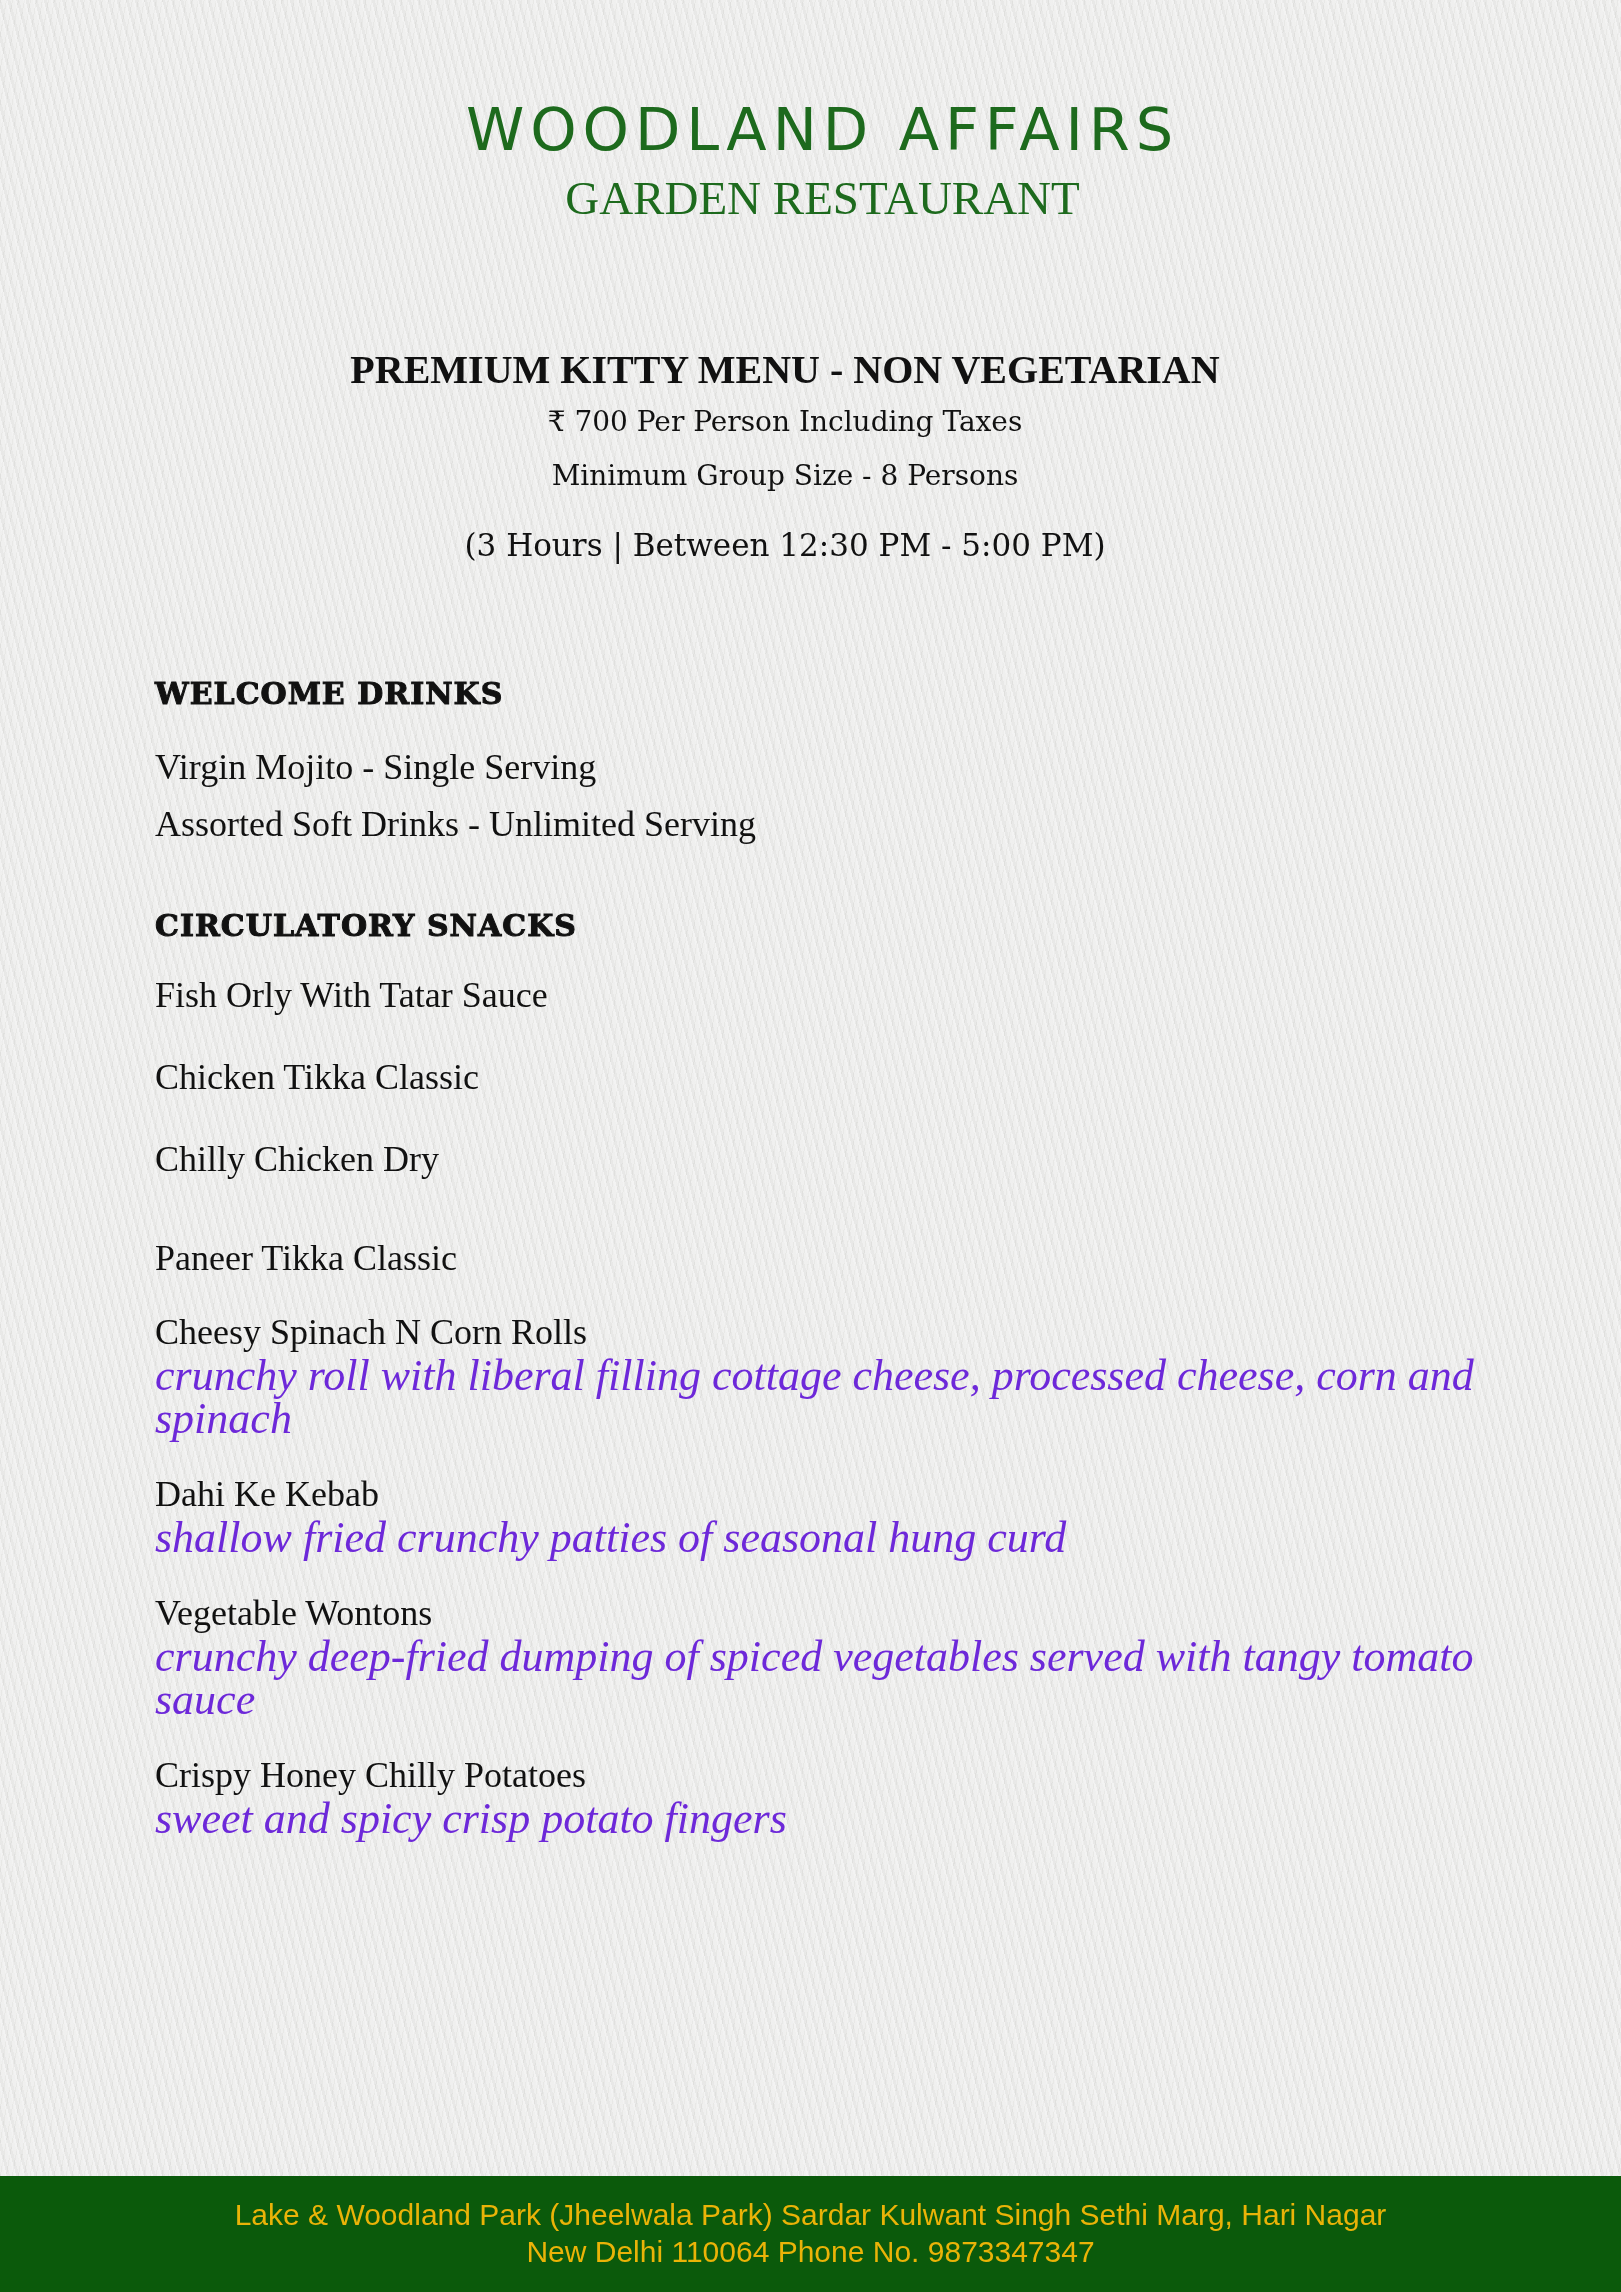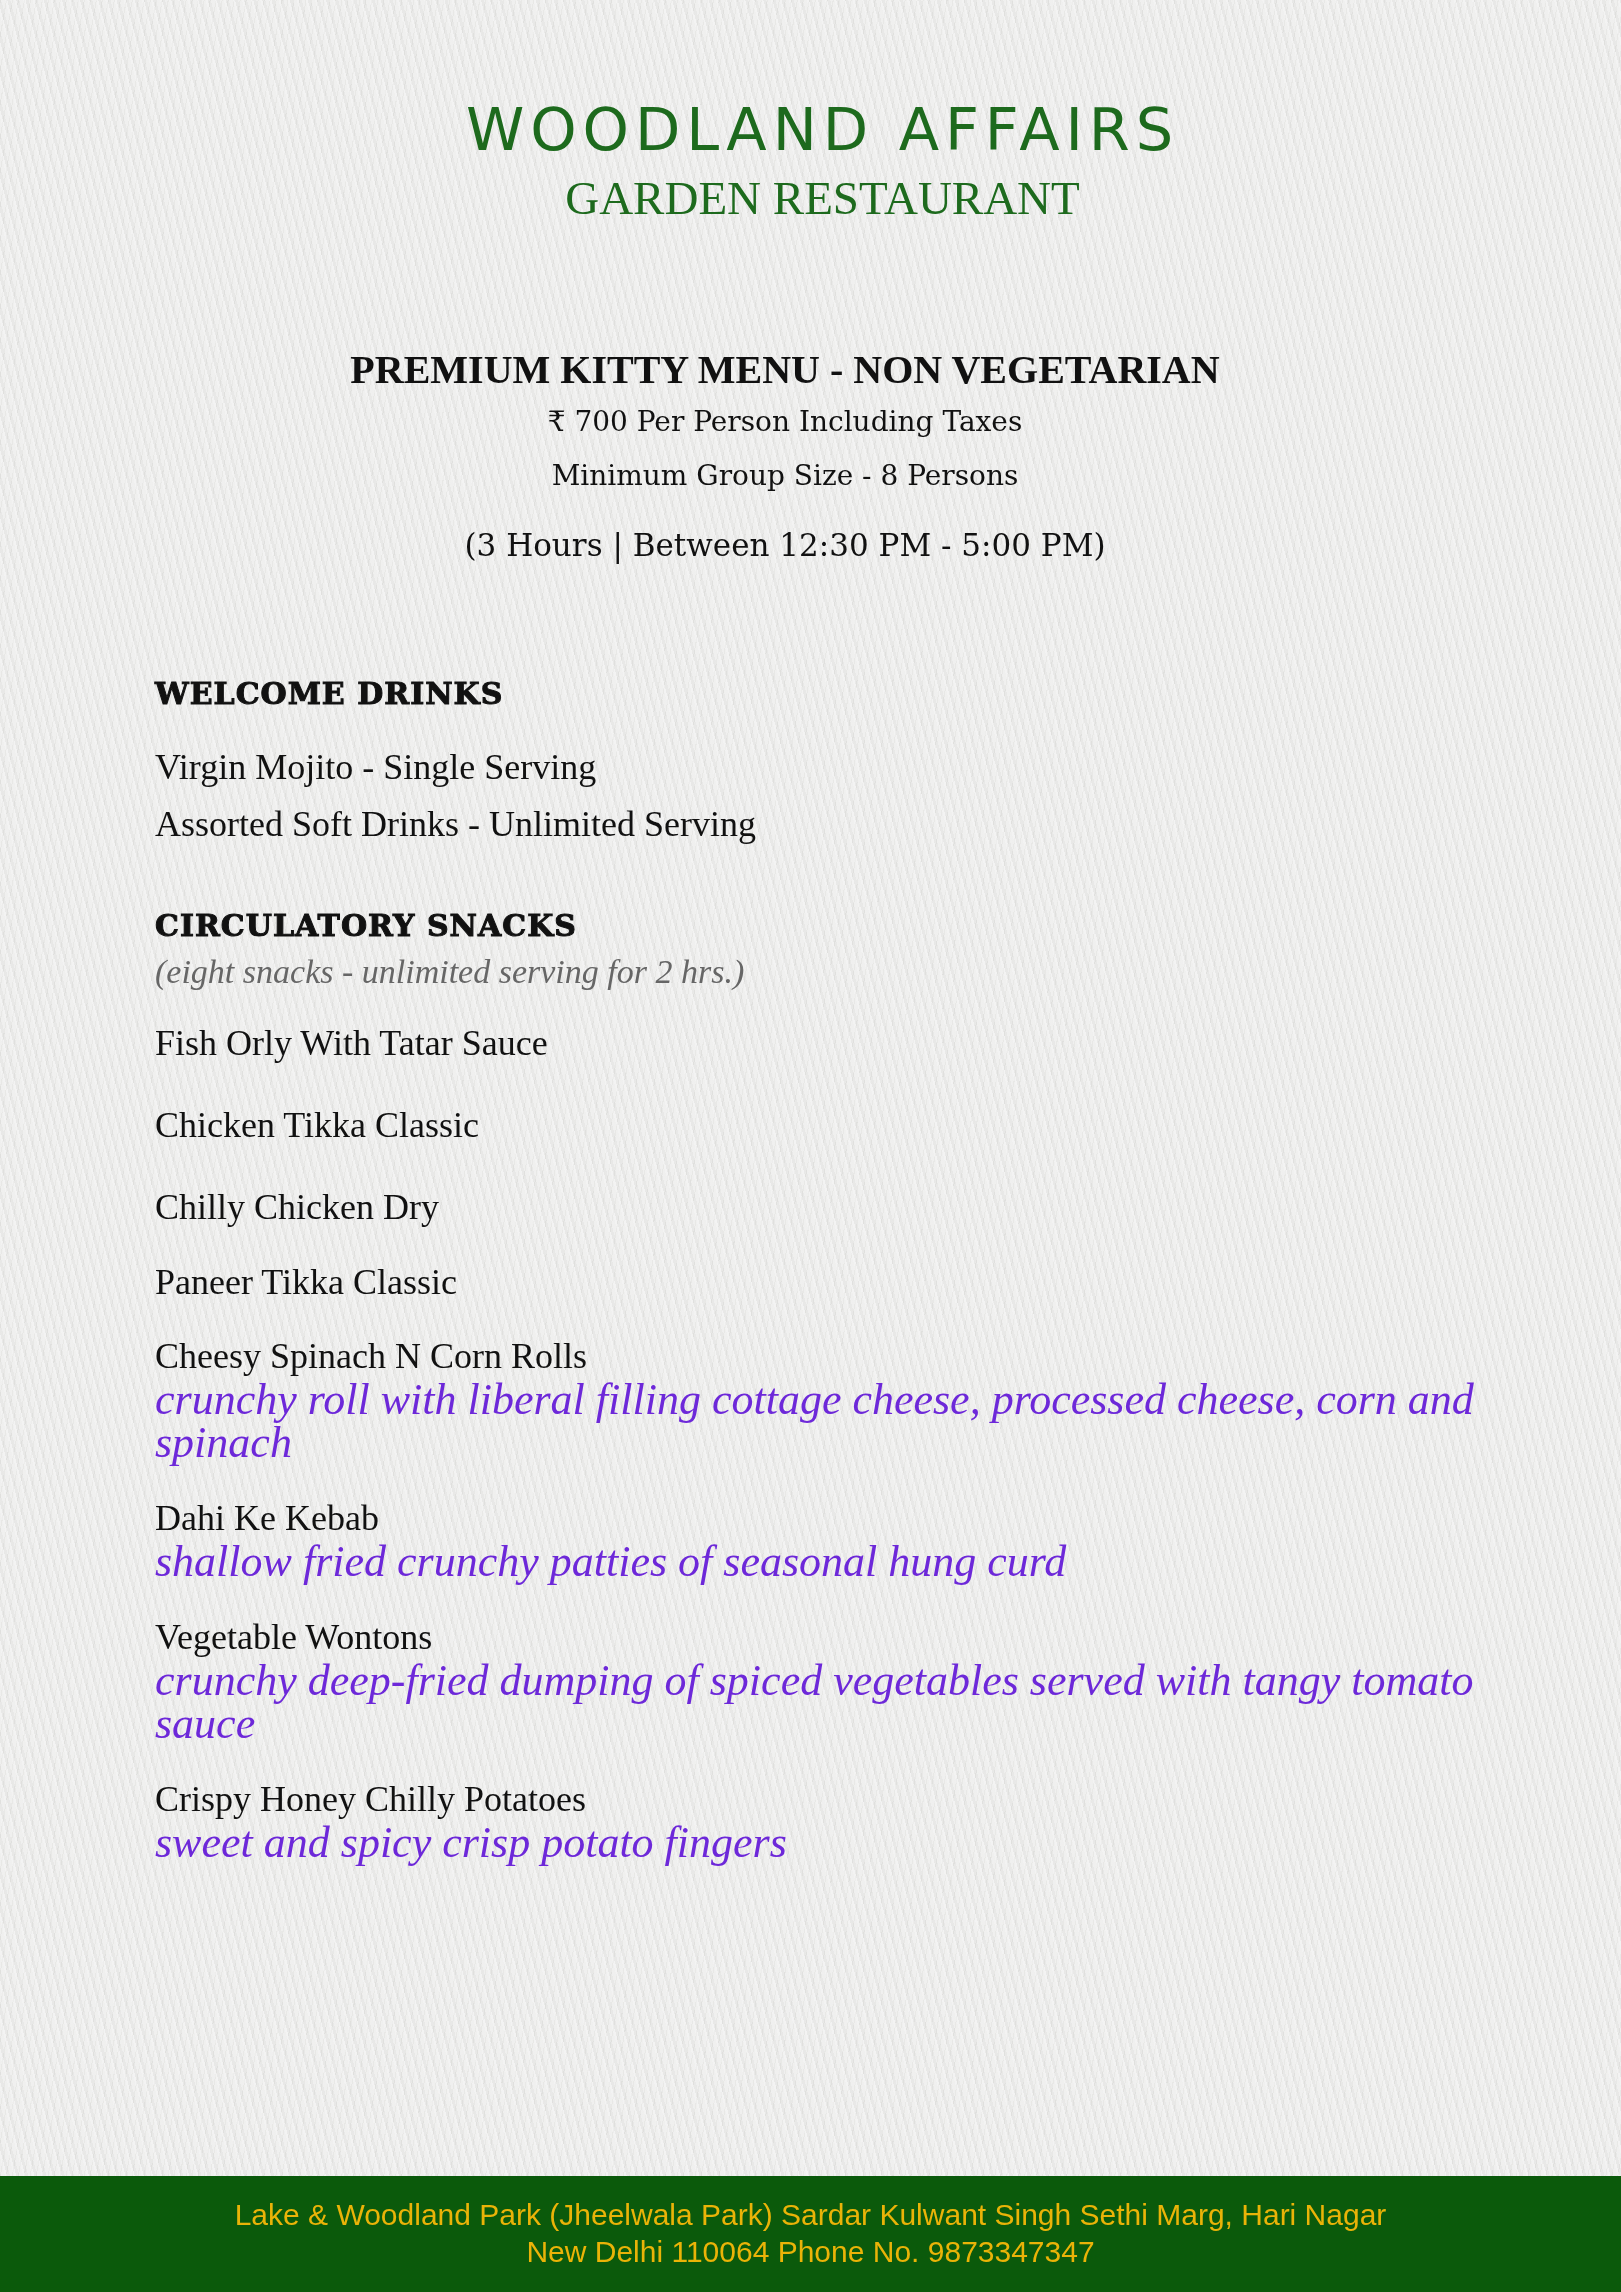--- a/index.html
+++ b/index.html
@@ -52,32 +52,31 @@
   <div>
     <div class="section-title">WELCOME DRINKS</div>
     <div class="drinks">
       <div class="drink">Virgin Mojito - Single Serving</div>
       <div class="drink">Assorted Soft Drinks - Unlimited Serving</div>
     </div>
   </div>
 
   <div class="snacks">
     <div class="section-title">CIRCULATORY SNACKS</div>
-    <div class="note">(eight snacks - unlimited serving for 2 hrs.)</div>
 
     <div class="item first">
       <div class="item-name">Fish Orly With Tatar Sauce</div>
     </div>
     <div class="item" style="margin-top:39px">
       <div class="item-name">Chicken Tikka Classic</div>
     </div>
     <div class="item" style="margin-top:39px">
       <div class="item-name">Chilly Chicken Dry</div>
     </div>
-    <div class="item" style="margin-top:32px">
+    <div class="item" style="margin-top:56px">
       <div class="item-name">Paneer Tikka Classic</div>
     </div>
     <div class="item" style="margin-top:31px">
       <div class="item-name">Cheesy Spinach N Corn Rolls</div>
       <div class="item-desc">crunchy roll with liberal filling cottage cheese, processed cheese, corn and spinach</div>
     </div>
     <div class="item" style="margin-top:33px">
       <div class="item-name">Dahi Ke Kebab</div>
       <div class="item-desc">shallow fried crunchy patties of seasonal hung curd</div>
     </div>

